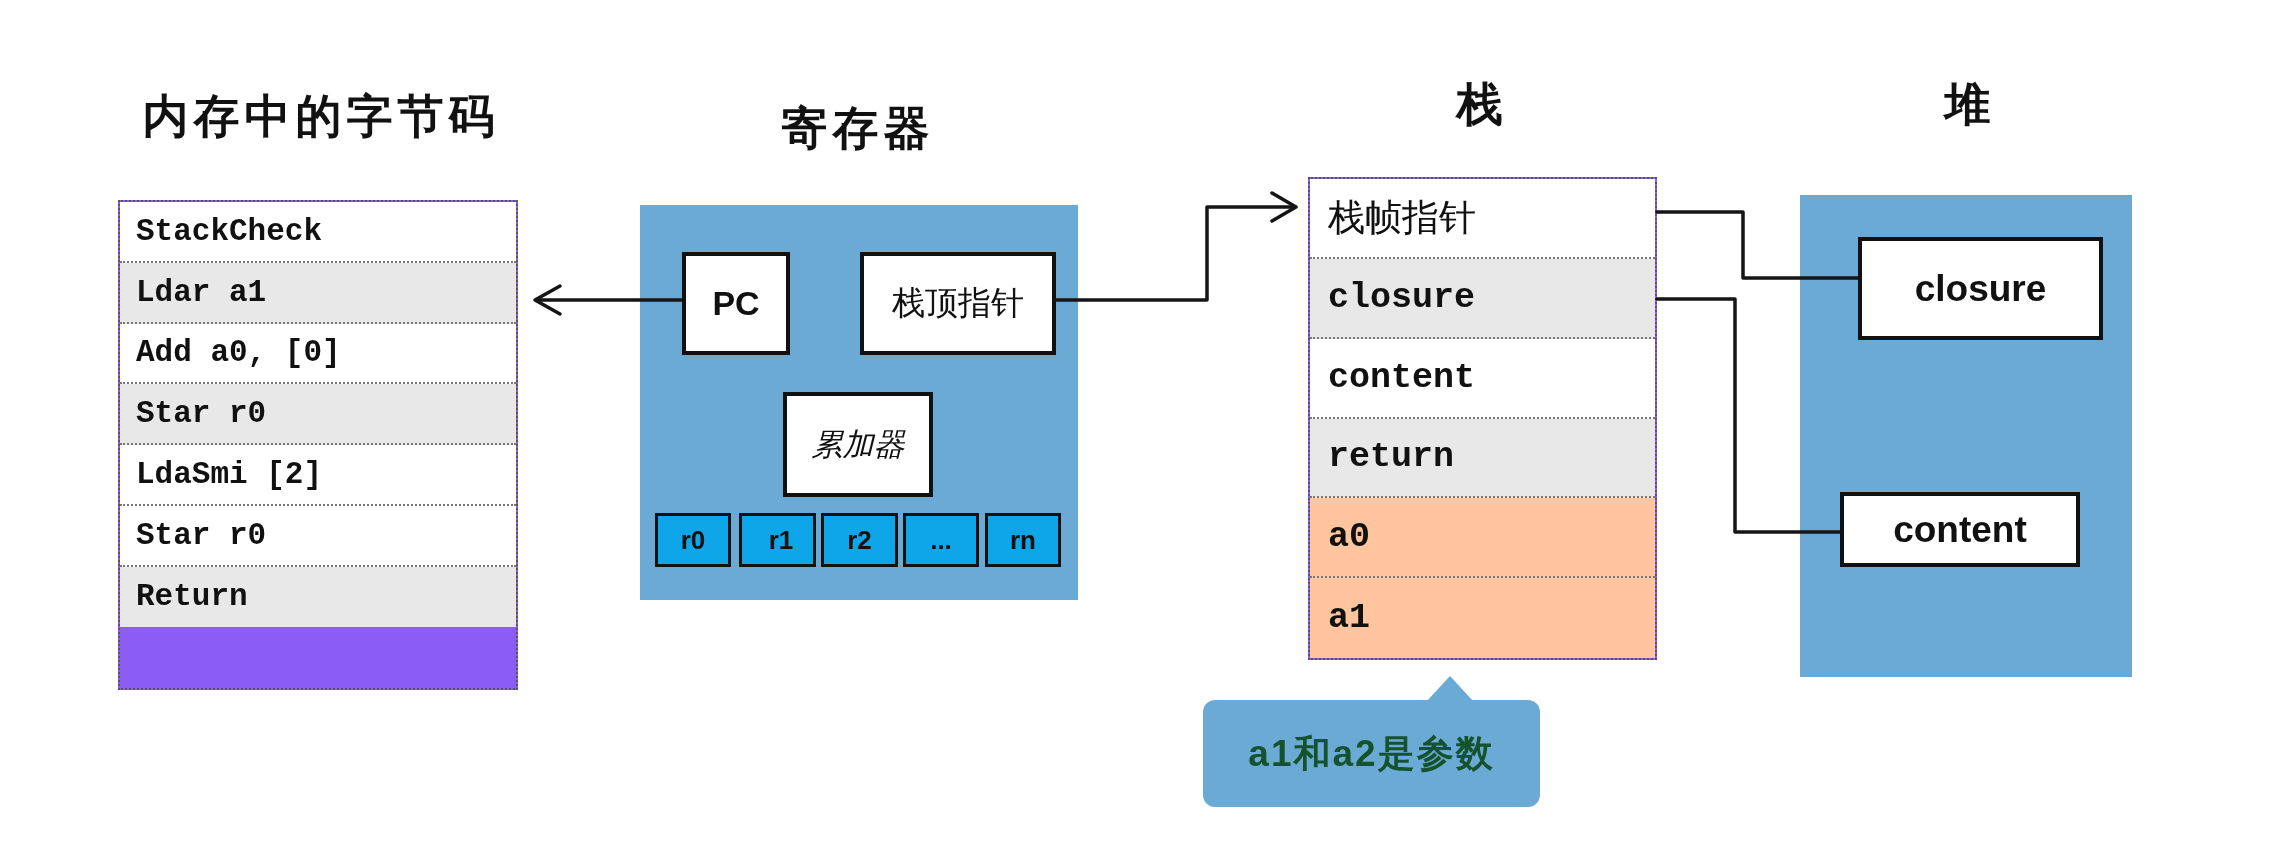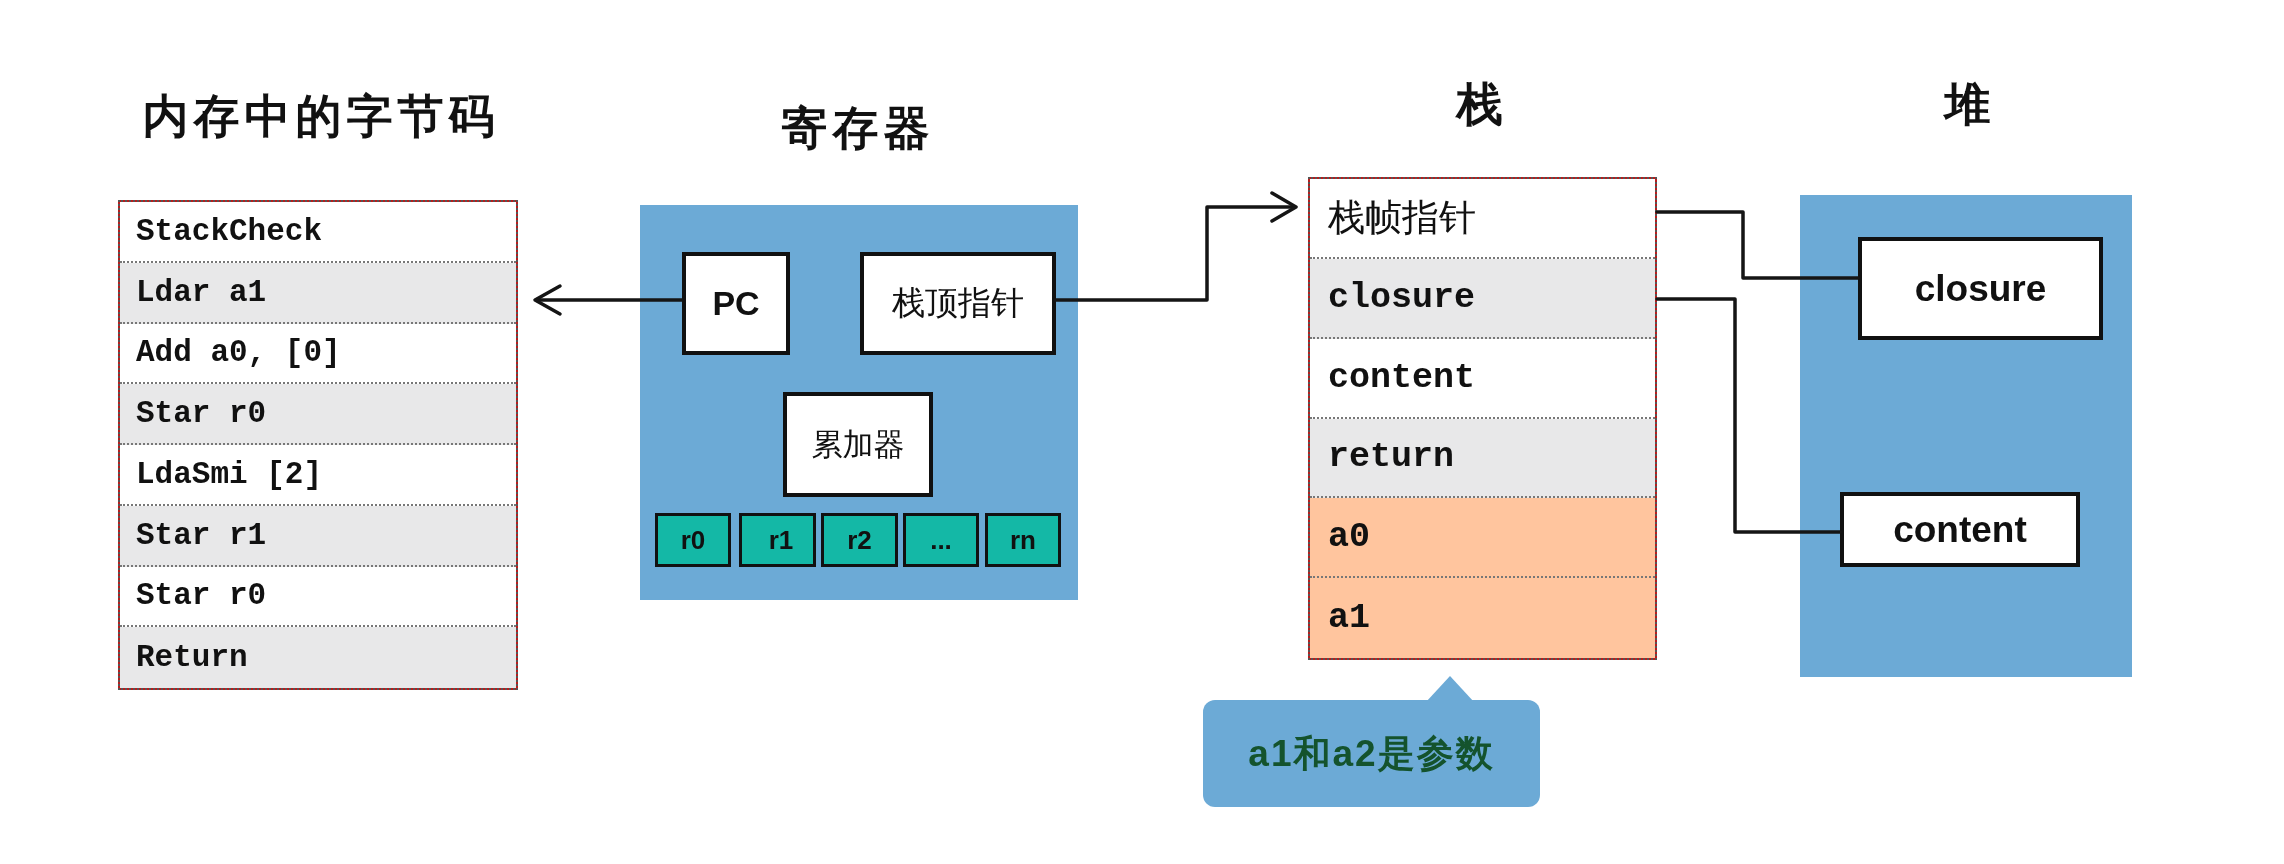--- a/index.html
+++ b/index.html
@@ -21,21 +21,21 @@
     letter-spacing:5px;
     color:#111;
     text-align:center;
     white-space:nowrap;
   }
 
   
   .dash-table{
     position:absolute;
     border:2px dotted #555;
-    background:#b91c1c;
+    background:#8b5cf6;
     box-sizing:border-box;
   }
   .dash-row{
     box-sizing:border-box;
     border-bottom:2px dotted #777;
     display:flex;align-items:center;
     font-family:"Liberation Mono", monospace;
     font-weight:700;
   }
   .dash-row:last-child{border-bottom:none;}
@@ -51,24 +51,24 @@
   .white-box{
     position:absolute;
     background:#ffffff;
     border:4px solid #111;
     box-sizing:border-box;
     display:flex;align-items:center;justify-content:center;
     text-align:center;
   }
   #pc-box{left:682px;top:252px;width:108px;height:103px;font-size:34px;font-weight:700;}
   #stp-box{left:860px;top:252px;width:196px;height:103px;font-size:33px;font-family:"Liberation Serif", serif;}
-  #acc-box{left:783px;top:392px;width:150px;height:105px;font-size:31px;font-family:"Liberation Serif", serif;}
+  #acc-box{left:783px;top:392px;width:150px;height:105px;font-size:31px;font-family:"Liberation Serif", serif;font-style:italic;}
   .reg-cell{
     position:absolute;top:513px;height:54px;
-    background:#14b8a6;border:3px solid #111;box-sizing:border-box;
+    background:#0ea5e9;border:3px solid #111;box-sizing:border-box;
     display:flex;align-items:center;justify-content:center;
     font-size:26px;font-weight:700;
   }
   #reg-r0{left:655px;width:76px;}
   #reg-r1{left:739px;width:77px;padding-left:7px;}
   #reg-r2{left:821px;width:77px;}
   #reg-rdots{left:903px;width:76px;}
   #reg-rn{left:985px;width:76px;}
 
   
@@ -109,21 +109,20 @@
   <div class="sec-title" style="left:758px;top:98px;width:200px;">寄存器</div>
   <div class="sec-title" style="left:1432px;top:74px;width:100px;">栈</div>
   <div class="sec-title" style="left:1920px;top:74px;width:100px;">堆</div>
 
   <div id="bytecode-table" class="dash-table">
     <div class="dash-row bg-white">StackCheck</div>
     <div class="dash-row bg-gray">Ldar a1</div>
     <div class="dash-row bg-white">Add a0, [0]</div>
     <div class="dash-row bg-gray">Star r0</div>
     <div class="dash-row bg-white">LdaSmi [2]</div>
-    <div class="dash-row bg-gray">Star r1</div>
     <div class="dash-row bg-white">Star r0</div>
     <div class="dash-row bg-gray">Return</div>
   </div>
 
   <div id="register-box" class="abs"></div>
   <div id="pc-box" class="white-box">
     <span>PC</span>
   </div>
   <div id="stp-box" class="white-box">
     <span>栈顶指针</span>

